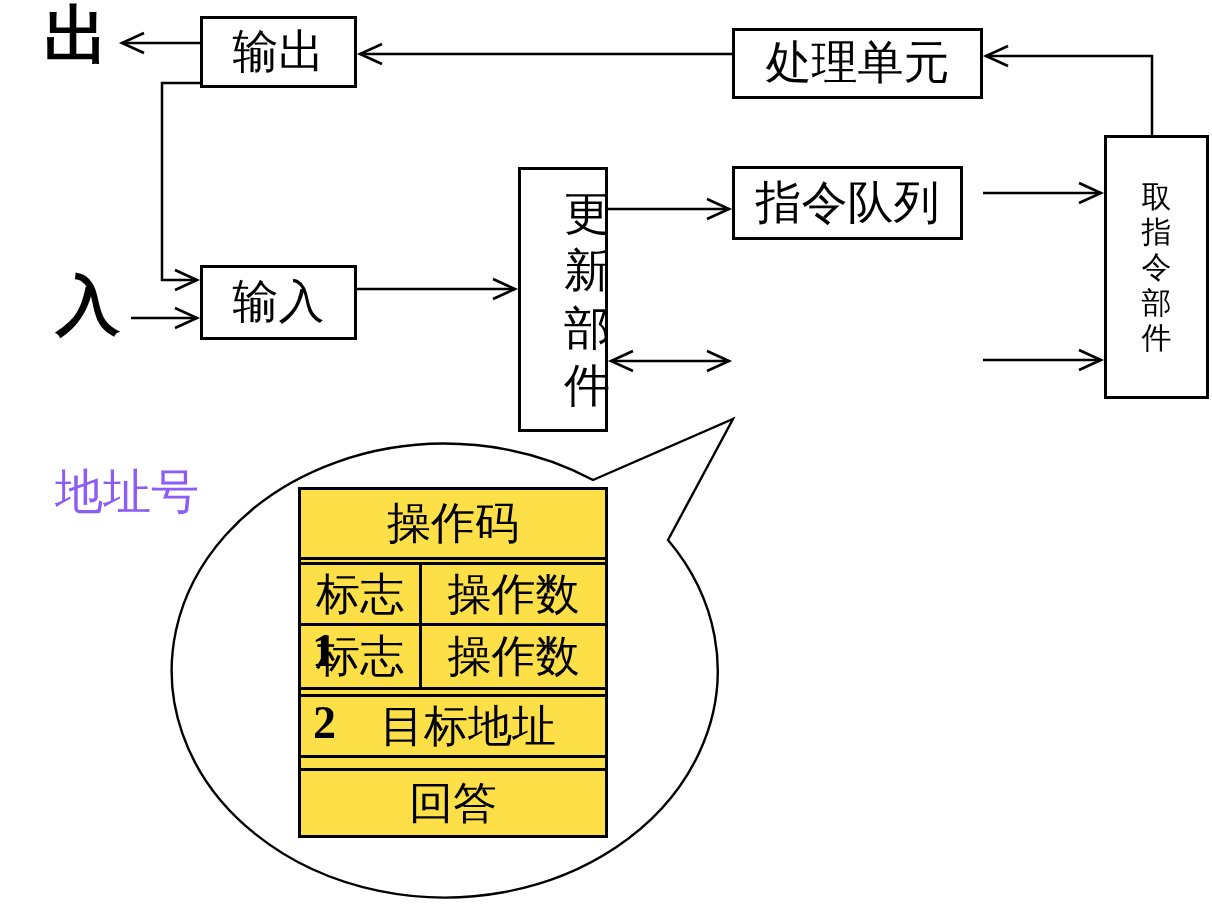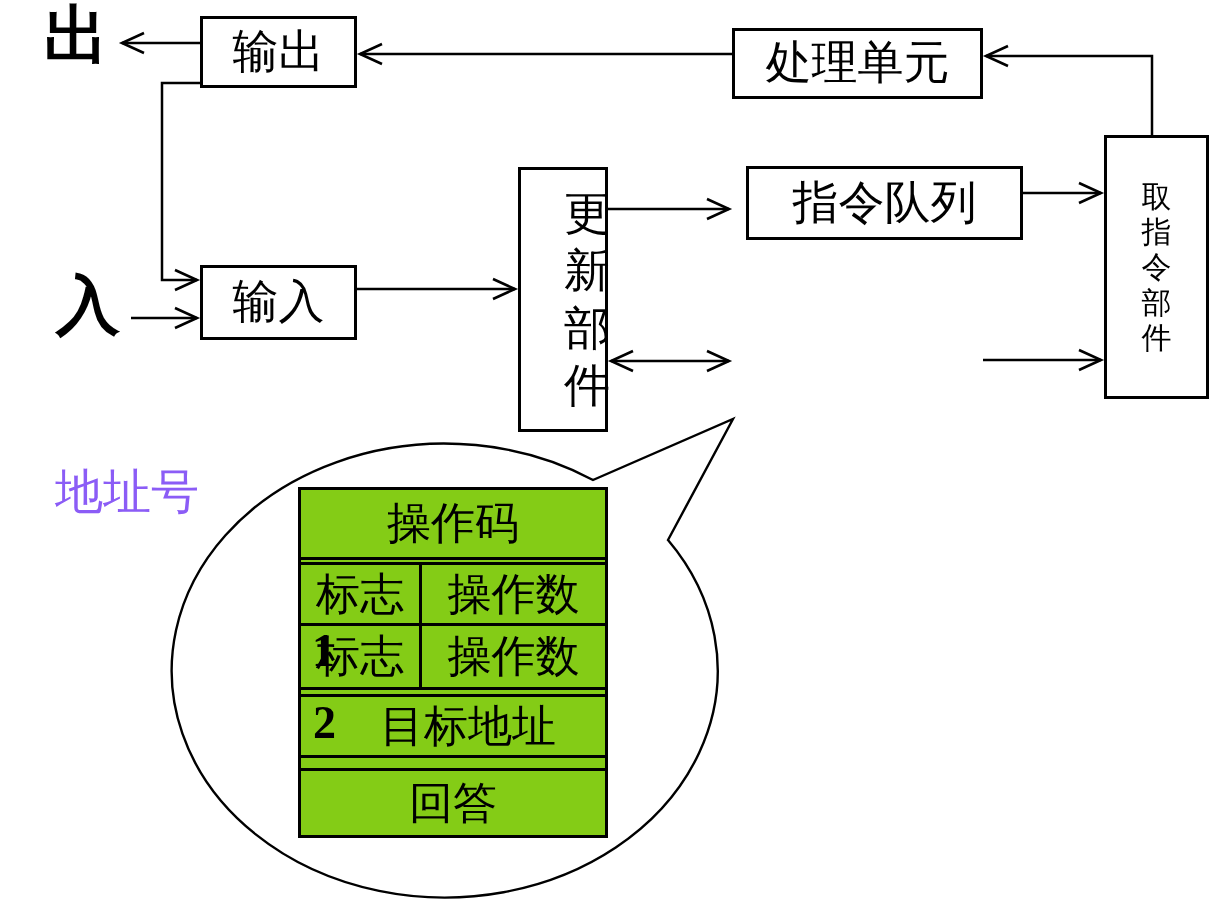--- a/index.html
+++ b/index.html
@@ -9,36 +9,36 @@
   }
   .stage svg{position:absolute;left:0;top:0;z-index:1;}
   .node{
     position:absolute;z-index:2;box-sizing:border-box;border:3px solid #000;background:#fff;
     display:flex;align-items:center;justify-content:center;font-size:46px;line-height:1.1;
     text-align:center;
   }
   .b-output{left:200px;top:16px;width:157px;height:72px;}
   .b-input{left:200px;top:265px;width:157px;height:75px;}
   .b-processing{left:732px;top:28px;width:251px;height:71px;}
-  .b-queue{left:732px;top:166px;width:277px;height:74px;margin-left:14px;}
+  .b-queue{left:732px;top:166px;width:231px;height:74px;}
   .b-token{left:732px;top:307px;width:251px;height:186px;}
   .b-token .wrap4{display:block;width:192px;word-break:break-all;text-align:center;line-height:1.24;}
   .b-update{left:518px;top:167px;width:90px;height:265px;padding-left:48px;}
   .b-update .vert{display:block;width:50px;word-break:break-all;text-align:center;line-height:1.25;}
   .b-fetch{left:1104px;top:135px;width:105px;height:264px;font-size:30px;}
   .b-fetch .vert{display:block;width:48px;word-break:break-all;text-align:center;line-height:1.17;}
 
   .terminal{position:absolute;z-index:2;font-size:64px;font-weight:600;line-height:1;}
   .t-out{left:44px;top:4px;}
   .t-in{left:56px;top:274px;}
   .gray-label{position:absolute;z-index:2;left:55px;top:466px;font-size:48px;line-height:1.1;color:#8b5cf6;}
 
   .callout-table{
     position:absolute;z-index:2;left:298px;top:487px;width:310px;height:351px;
-    box-sizing:border-box;border:3px solid #000;background:#84cc16;
+    box-sizing:border-box;border:3px solid #000;background:#fde047;
     display:flex;flex-direction:column;font-size:44px;
   }
   .trow{display:flex;align-items:center;justify-content:center;box-sizing:border-box;}
   .t-r1{height:67px;}
   .t-sep-a{height:8px;border-top:3px solid #000;border-bottom:3px solid #000;box-sizing:border-box;}
   .t-r2{height:61px;border-bottom:3px solid #000;justify-content:flex-start;}
   .t-r3{height:61px;justify-content:flex-start;}
   .t-sep-b{height:10px;border-top:3px solid #000;border-bottom:3px solid #000;box-sizing:border-box;}
   .t-r4{height:58px;padding-left:30px;}
   .t-sep-c{height:16px;border-top:3px solid #000;border-bottom:3px solid #000;box-sizing:border-box;}

